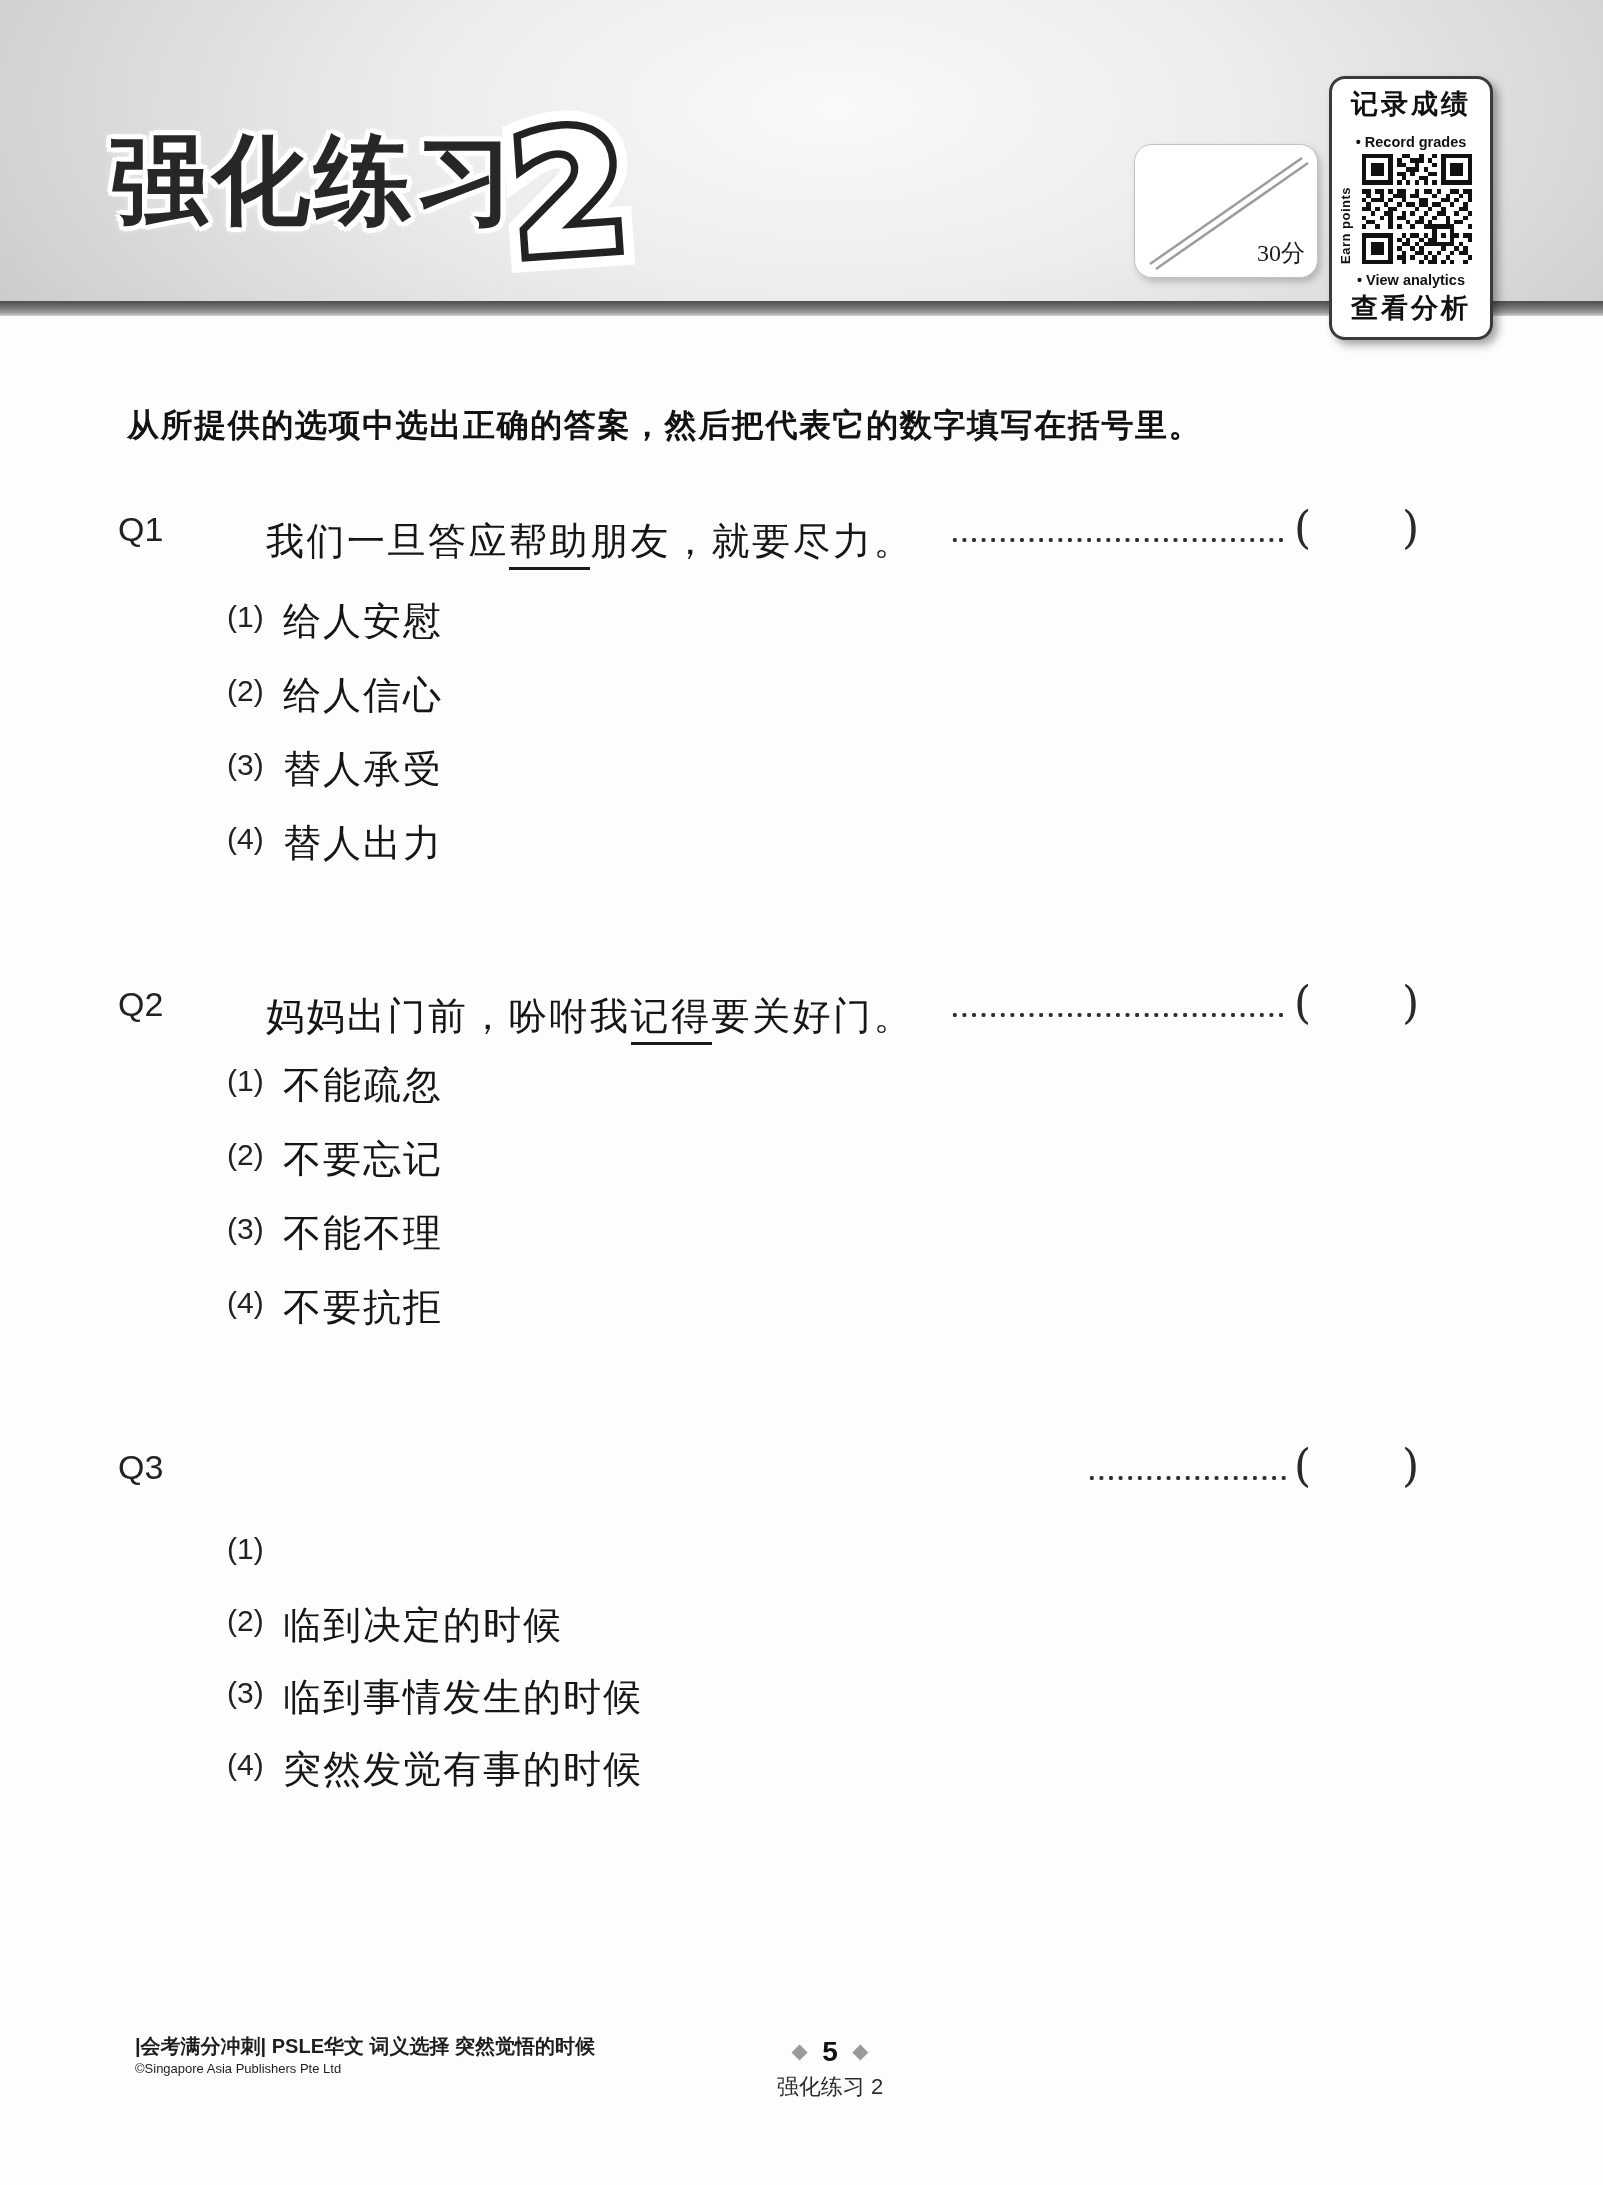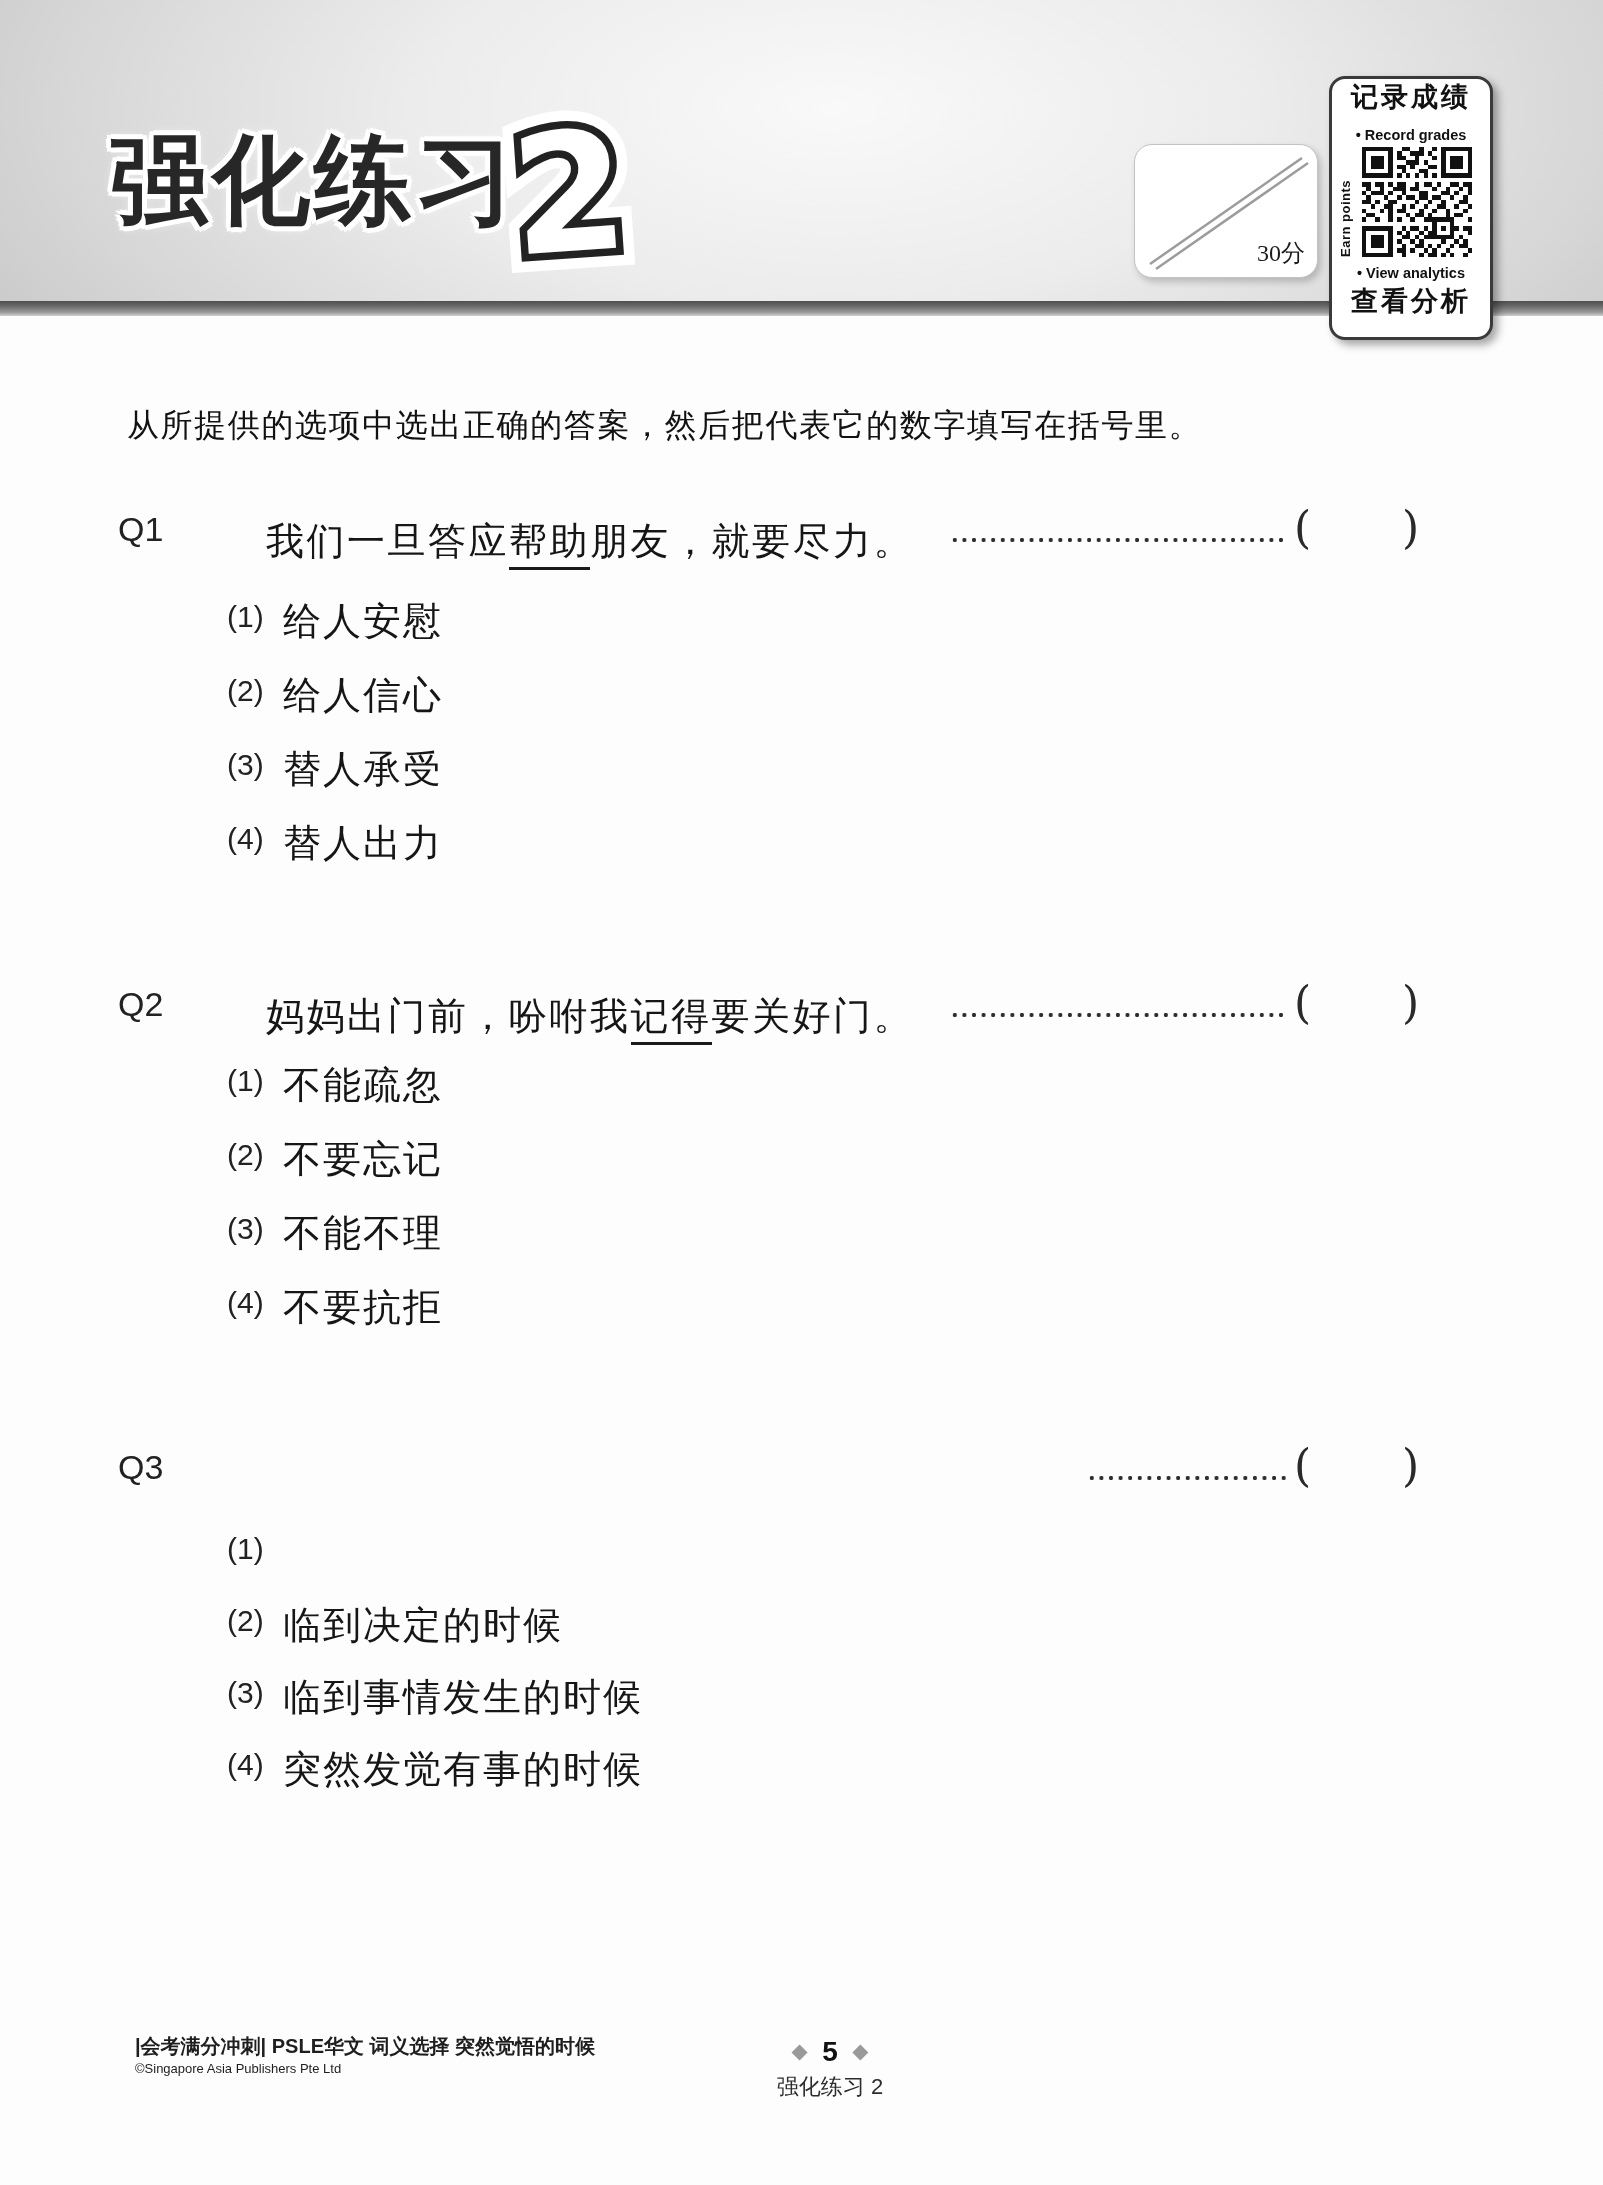--- a/index.html
+++ b/index.html
@@ -44,38 +44,38 @@
   .score-label {
     position:absolute; right:12px; bottom:8px;
     font-size:24px; color:#1c1c1c;font-family:Liberation Serif, serif;
   }
   
   .qr-box {
     position:absolute; left:1329px; top:76px; width:164px; height:264px;
     background:#fff; border:3px solid #3a3a3a; border-radius:16px;
     box-shadow:5px 5px 8px rgba(0,0,0,0.35);
     display:flex; flex-direction:column; align-items:center;
-    padding-top:0; z-index:5;
+    padding-top:7px; z-index:5;
   }
   .qr-top, .qr-bottom { font-size:27px; font-weight:700; letter-spacing:3px; color:#111; white-space:nowrap; }
   .qr-b1, .qr-b2 { font-size:14.5px; font-weight:700; color:#111; white-space:nowrap; }
   .qr-b1 { margin-top:12px; }
   .qr-mid { position:relative; width:100%; height:116px; margin-top:2px; }
   .qr-side {
     position:absolute; left:6px; top:8px; height:104px;
     writing-mode:vertical-rl; transform:rotate(180deg);
     font-size:13px; font-weight:700; color:#111; letter-spacing:0.5px;
   }
   .qr-code { position:absolute; left:30px; top:2px; width:110px; height:110px; }
   .qr-b2 { margin-top:4px; }
   .qr-bottom { margin-top:2px; }
   
   .instruction {
     position:absolute; left:127px; top:404px;
-    font-size:32px; font-weight:400; letter-spacing:1.6px; color:#121212;
+    font-size:32px; font-weight:700; letter-spacing:1.6px; color:#121212;
     white-space:nowrap;
   }
   .question { position:absolute; left:0; width:1603px; height:60px; }
   .q-label { position:absolute; left:118px; top:2px; font-size:34px; color:#222; }
   .q-text {
     position:absolute; left:266px; top:0;
     font-family:"DejaVu Serif", serif; font-size:38px; letter-spacing:2.5px;
     color:#161616; white-space:nowrap;margin-top:8px;
   }
   .u { border-bottom:3.5px solid #1b1b1b; padding-bottom:4px; }

